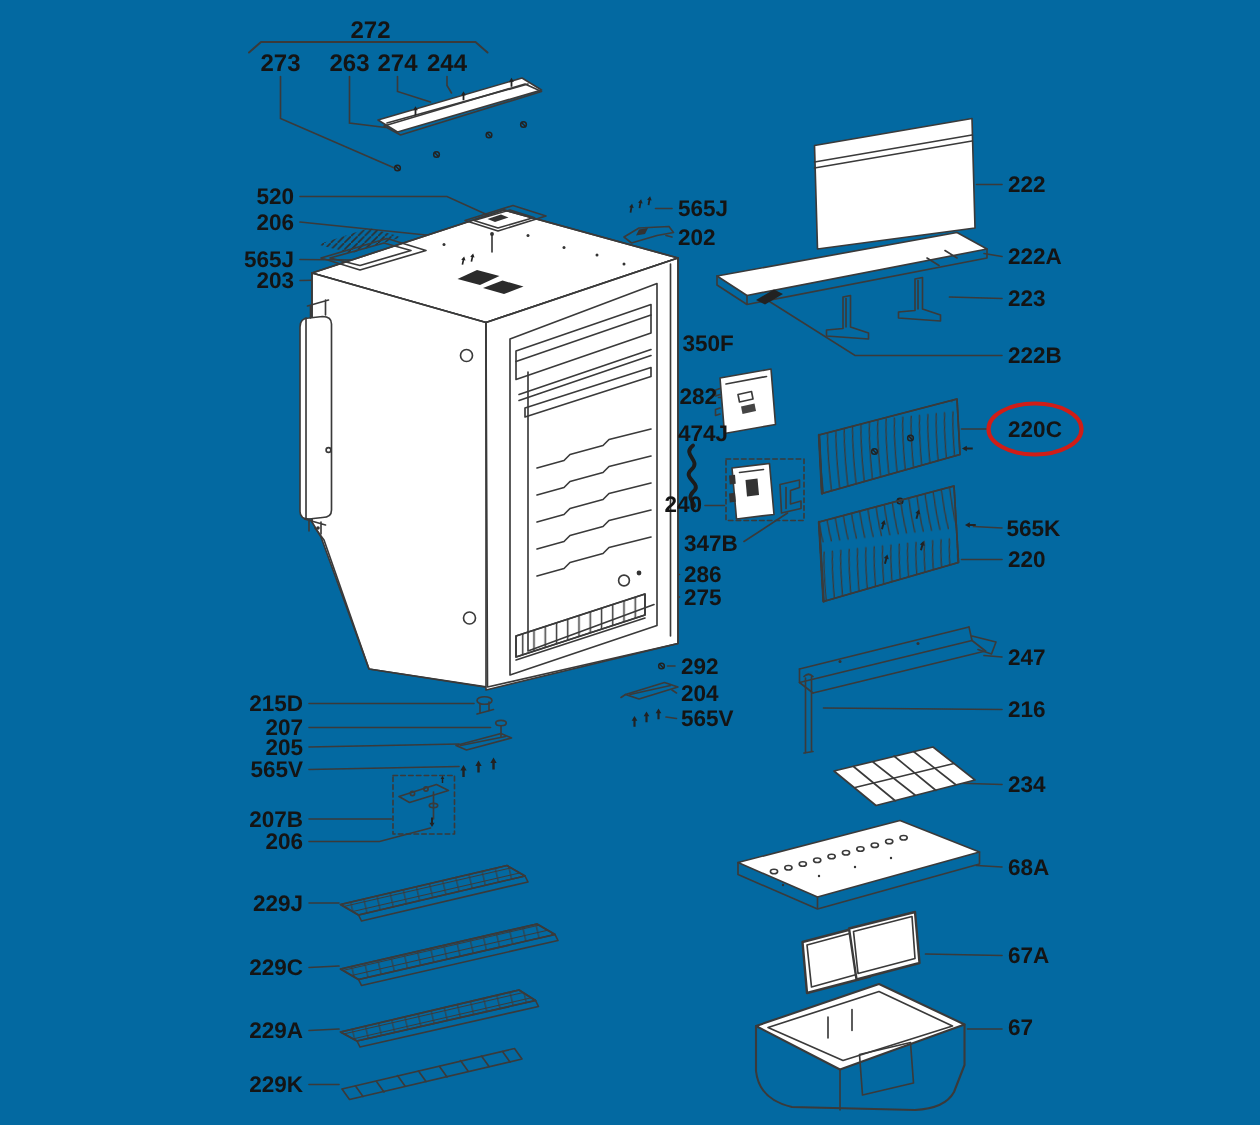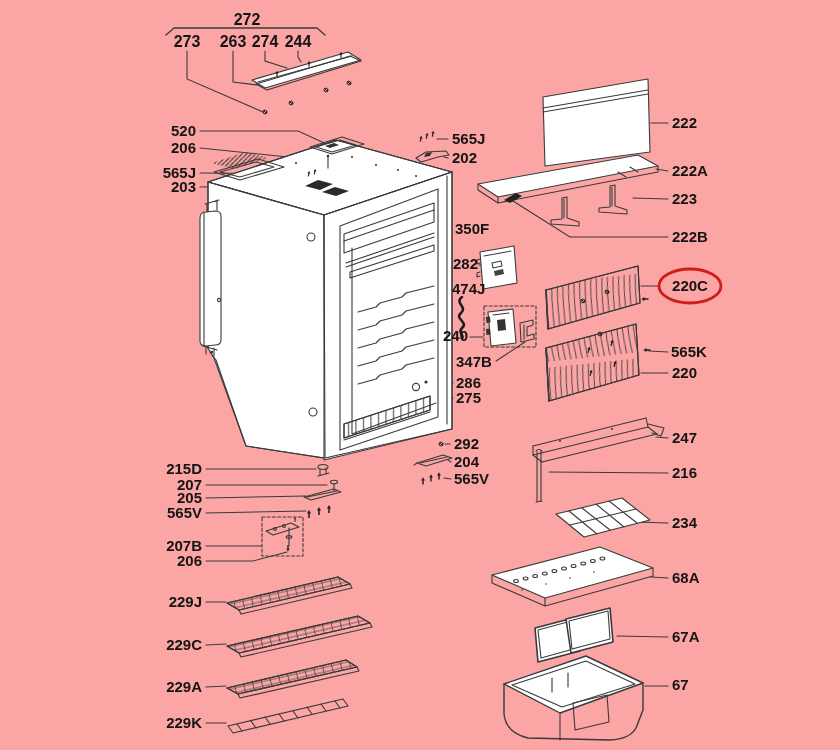--- a/index.html
+++ b/index.html
@@ -1,16 +1,16 @@
 <!DOCTYPE html>
 <html><head>
 <meta charset="utf-8">
 <style>
   html,body{margin:0;padding:0;background:#fff;}
-  #stage{width:840px;height:750px;position:relative;background:#fca5a5;text-decoration:underline;}
+  #stage{width:840px;height:750px;position:relative;background:#0369a1;text-decoration:underline;}
   svg{display:block;}
   text.lbl{
     font-family:"Liberation Sans", sans-serif;
     font-weight:bold;
     font-size:15px;
     fill:#141414;
   }
   text.lbl-big{
     font-family:"Liberation Sans", sans-serif;
     font-weight:bold;

